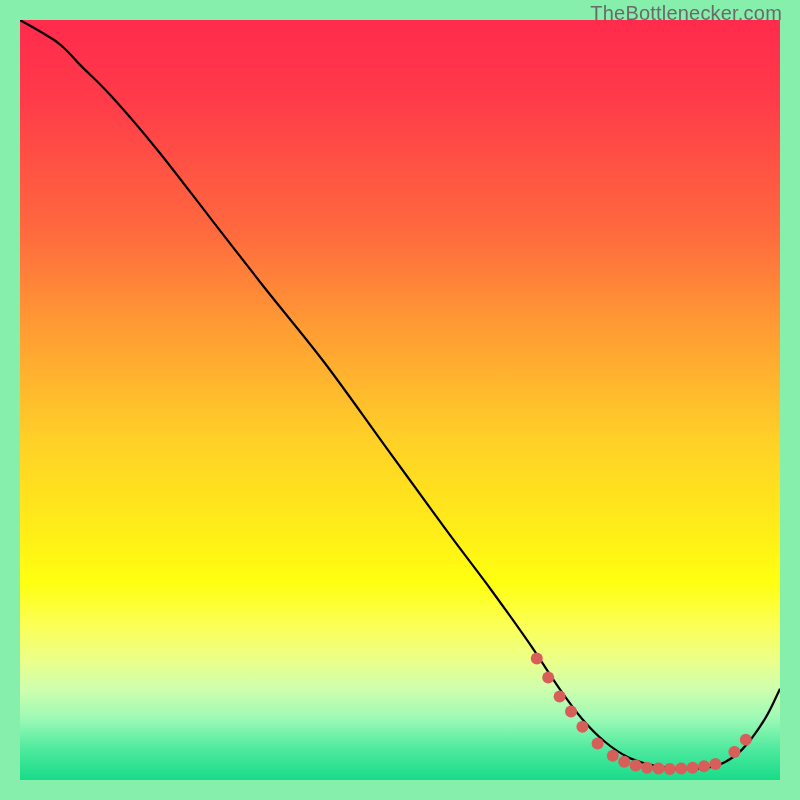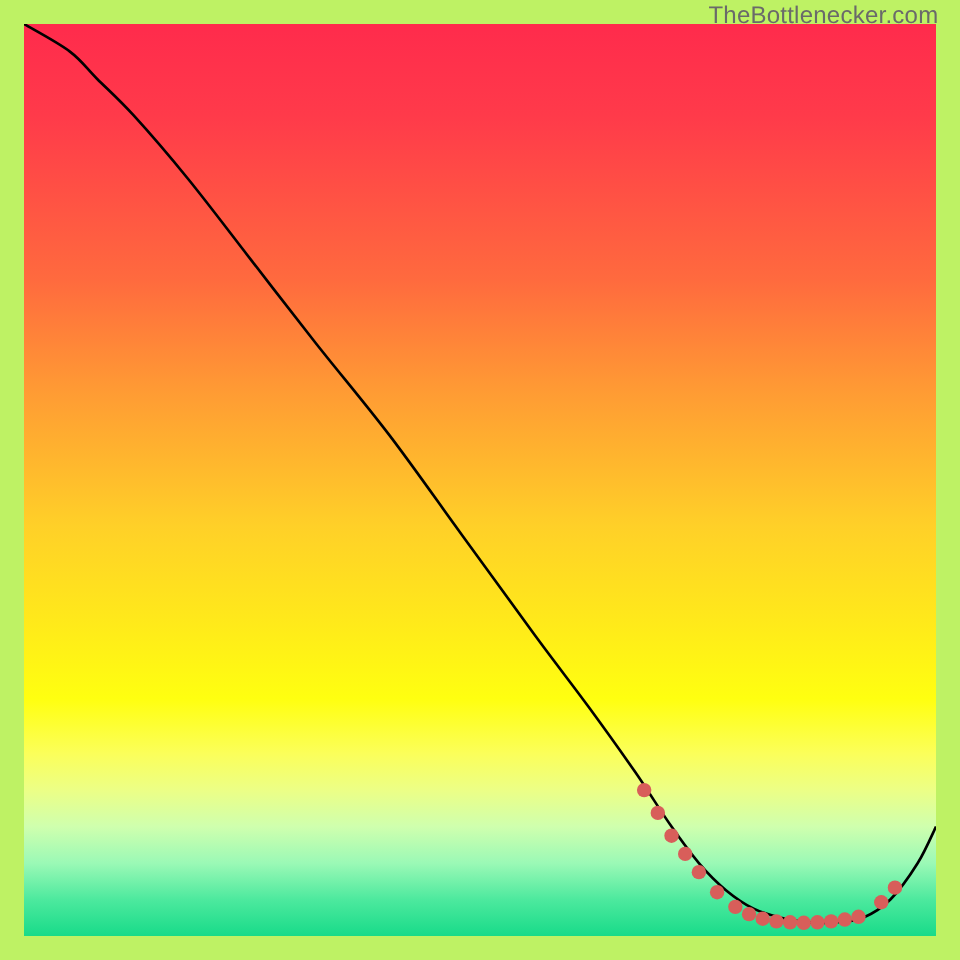--- a/index.html
+++ b/index.html
@@ -8,21 +8,21 @@
     width: 800px;
     height: 800px;
     background: #000;
     font-family: Arial, Helvetica, sans-serif;
     overflow: hidden;
   }
   .frame {
     position: relative;
     width: 800px;
     height: 800px;
-    background: #bef264;
+    background: #86efac;
   }
   .plot {
     position: absolute;
     left: 20px;
     top: 20px;
     width: 760px;
     height: 760px;
     background: linear-gradient(
       to bottom,
       #ff2b4c 0%,

